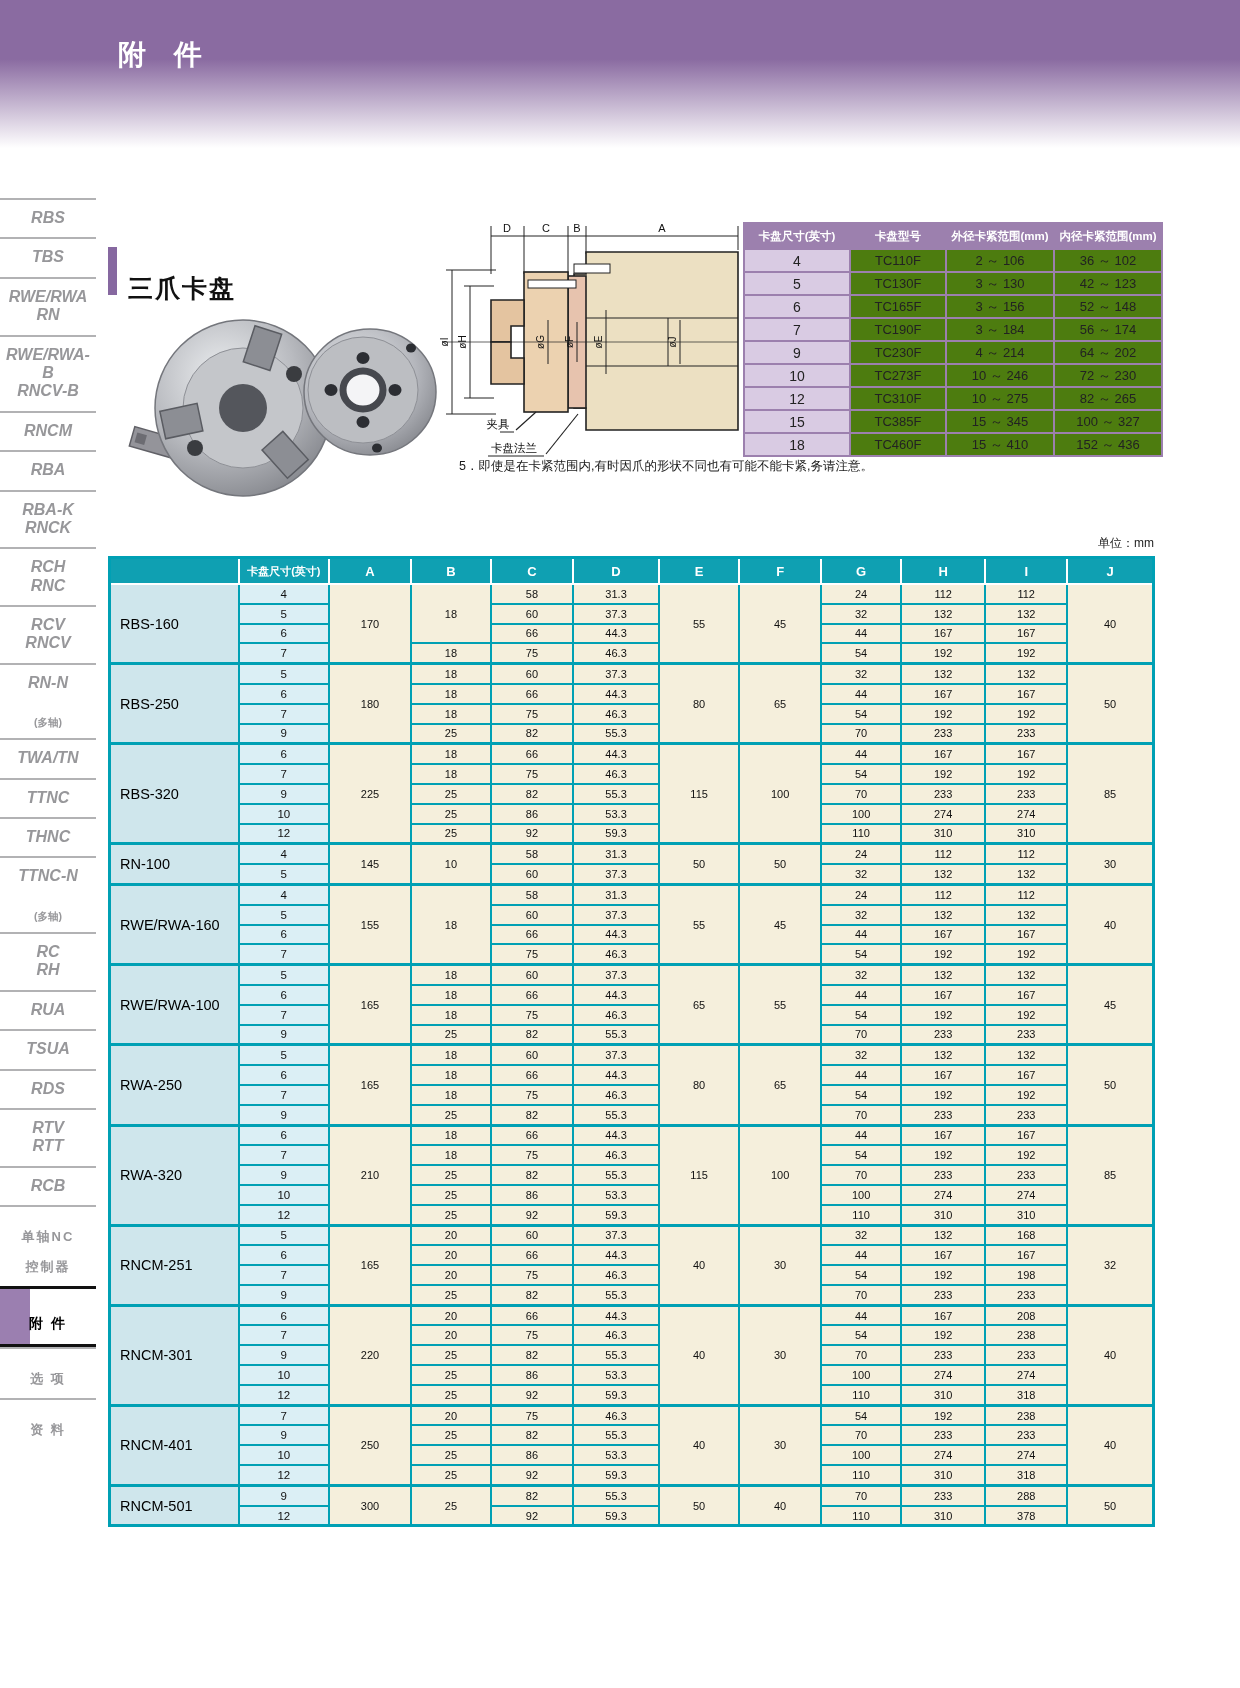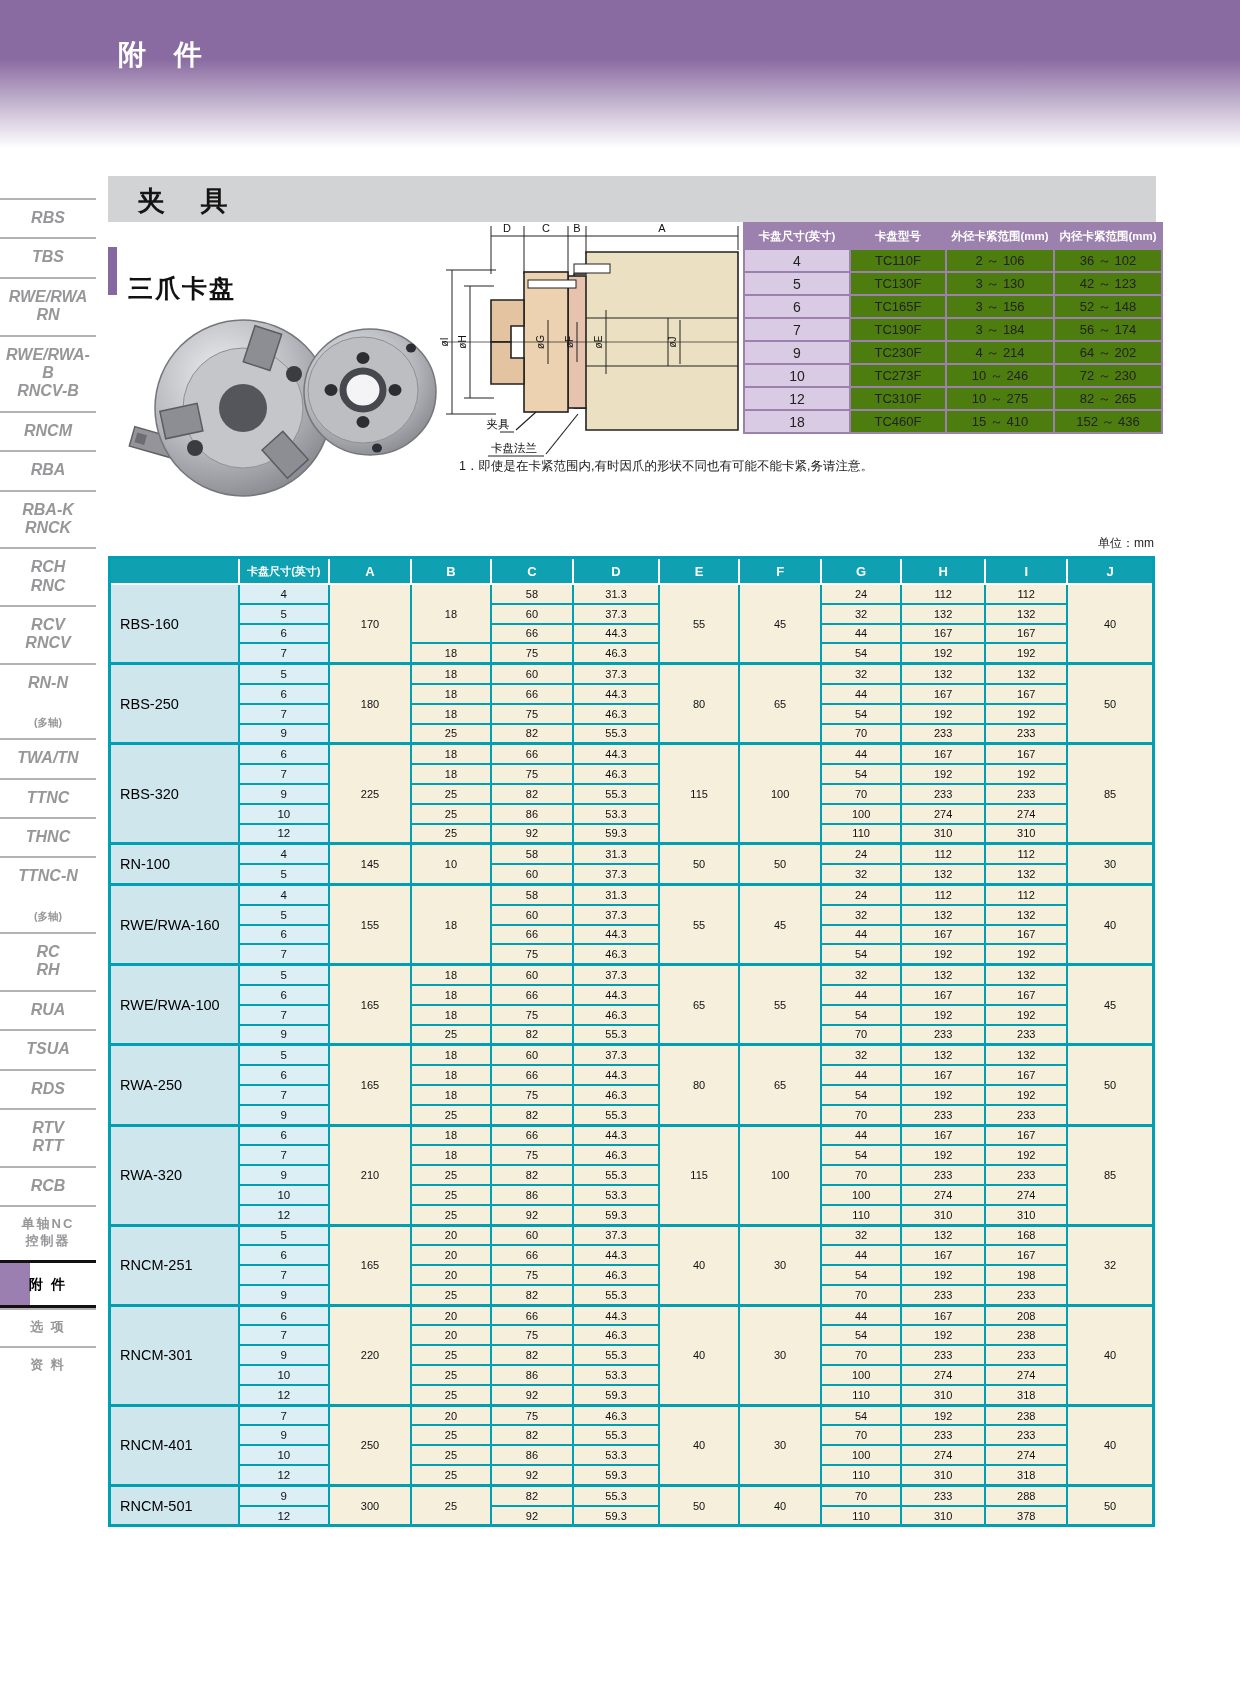--- a/index.html
+++ b/index.html
@@ -17,21 +17,21 @@
   .section-bar .tt{position:absolute;left:30px;top:7px;font-size:27px;font-weight:bold;color:#141414;letter-spacing:14px;}
 
   
   .accent{position:absolute;left:108px;top:247px;width:9px;height:48px;background:#8668a0;}
   .subsection{position:absolute;left:128px;top:272px;font-size:25px;font-weight:bold;color:#111;letter-spacing:2px;}
 
   
   .sidebar{position:absolute;left:0;top:198px;width:96px;}
   .side-item{border-top:2px solid #b2b2b4;text-align:center;padding:9px 2px 10px 2px;position:relative;}
   .side-line{font-size:16px;font-weight:bold;font-style:italic;color:#97979a;line-height:1.15;}
-  .side-item.cjk .side-line{font-style:normal;font-size:13px;letter-spacing:2px;line-height:1.3;}
+  .side-item.cjk .side-line{font-style:normal;font-size:13px;letter-spacing:2px;line-height:1.3;margin-top:13px;}
   .side-line.small{font-style:normal;font-size:10.5px;letter-spacing:0;margin-top:24px;}
   .side-item.active{border-top:3px solid #111;border-bottom:3px solid #111;padding:12px 2px;}
   .side-item.active .side-line{color:#000;font-size:14px;}
   .side-item.active .swatch{position:absolute;left:0;top:0;bottom:0;width:30px;background:#9b7fb0;}
   .side-item.active .side-line{position:relative;z-index:1;}
 
   
   .spec{position:absolute;left:743px;top:222px;border-collapse:collapse;}
   .spec th{background:#9c80ae;color:#fff;font-size:11.5px;font-weight:bold;
     border:2px solid #9c80ae;height:24px;padding:0 2px;}
@@ -65,23 +65,20 @@
 </style>
 </head>
 <body>
 
 <div id="page">
 
   <div class="top-band">
     <div class="hd">附 件</div>
   </div>
 
-  <div class="section-bar">
-    <div class="tt">夹 具</div>
-  </div>
 
   <div class="accent"></div>
   <div class="subsection">三爪卡盘</div>
 
   <div class="sidebar">
       <div class="side-item">
         <div class="side-line">RBS</div>
       </div>
       <div class="side-item">
         <div class="side-line">TBS</div>
@@ -323,30 +320,36 @@
           <td>10 ～ 246</td>
           <td>72 ～ 230</td>
         </tr>
         <tr>
           <td class="c1">12</td>
           <td>TC310F</td>
           <td>10 ～ 275</td>
           <td>82 ～ 265</td>
         </tr>
         <tr>
+          <td class="c1">15</td>
+          <td>TC385F</td>
+          <td>15 ～ 345</td>
+          <td>100 ～ 327</td>
+        </tr>
+        <tr>
           <td class="c1">18</td>
           <td>TC460F</td>
           <td>15 ～ 410</td>
           <td>152 ～ 436</td>
         </tr>
       </tbody>
   </table>
 
   <div class="notes">
-    <div class="n2">1．即使是在卡紧范围内,有时因爪的形状不同也有可能不能卡紧,务请注意。</div>
+    <div class="n2">5．即使是在卡紧范围内,有时因爪的形状不同也有可能不能卡紧,务请注意。</div>
   </div>
 
   <div class="unit">单位：mm</div>
 
   <div class="main-wrap">
     <table class="main">
       <colgroup>
           <col style="width: 126px;">
           <col style="width: 88px;">
           <col style="width: 80px;">

